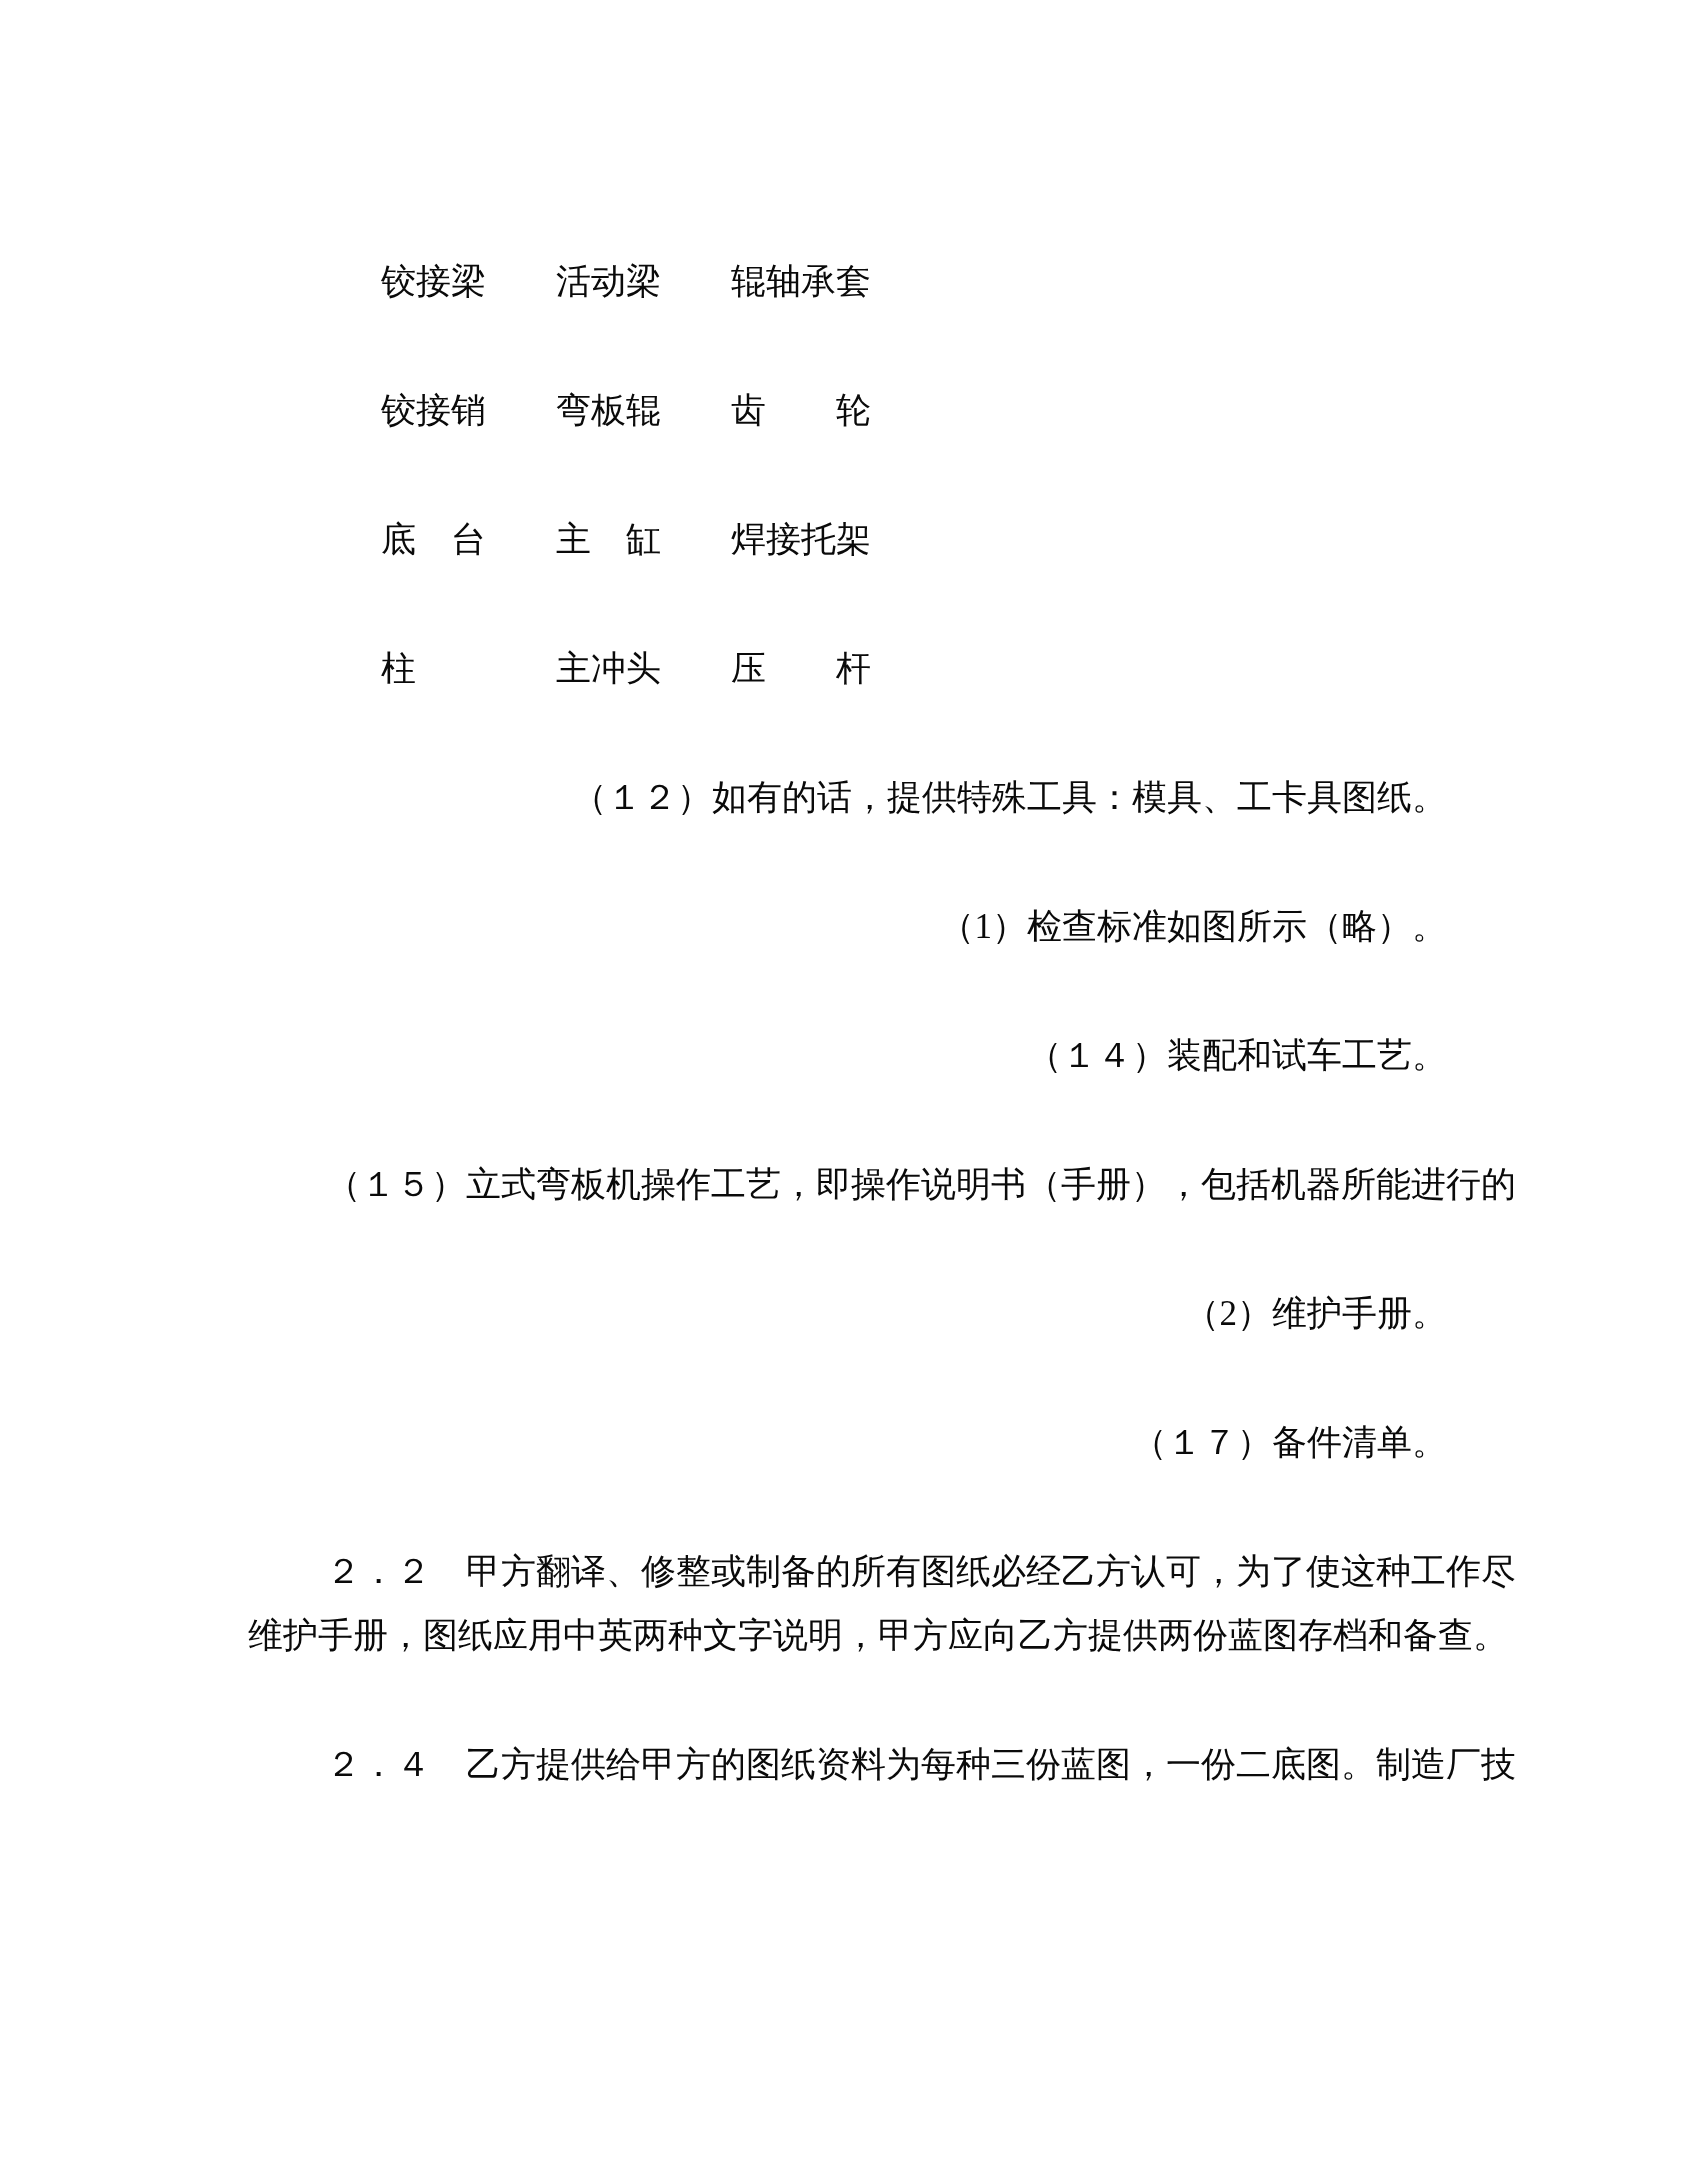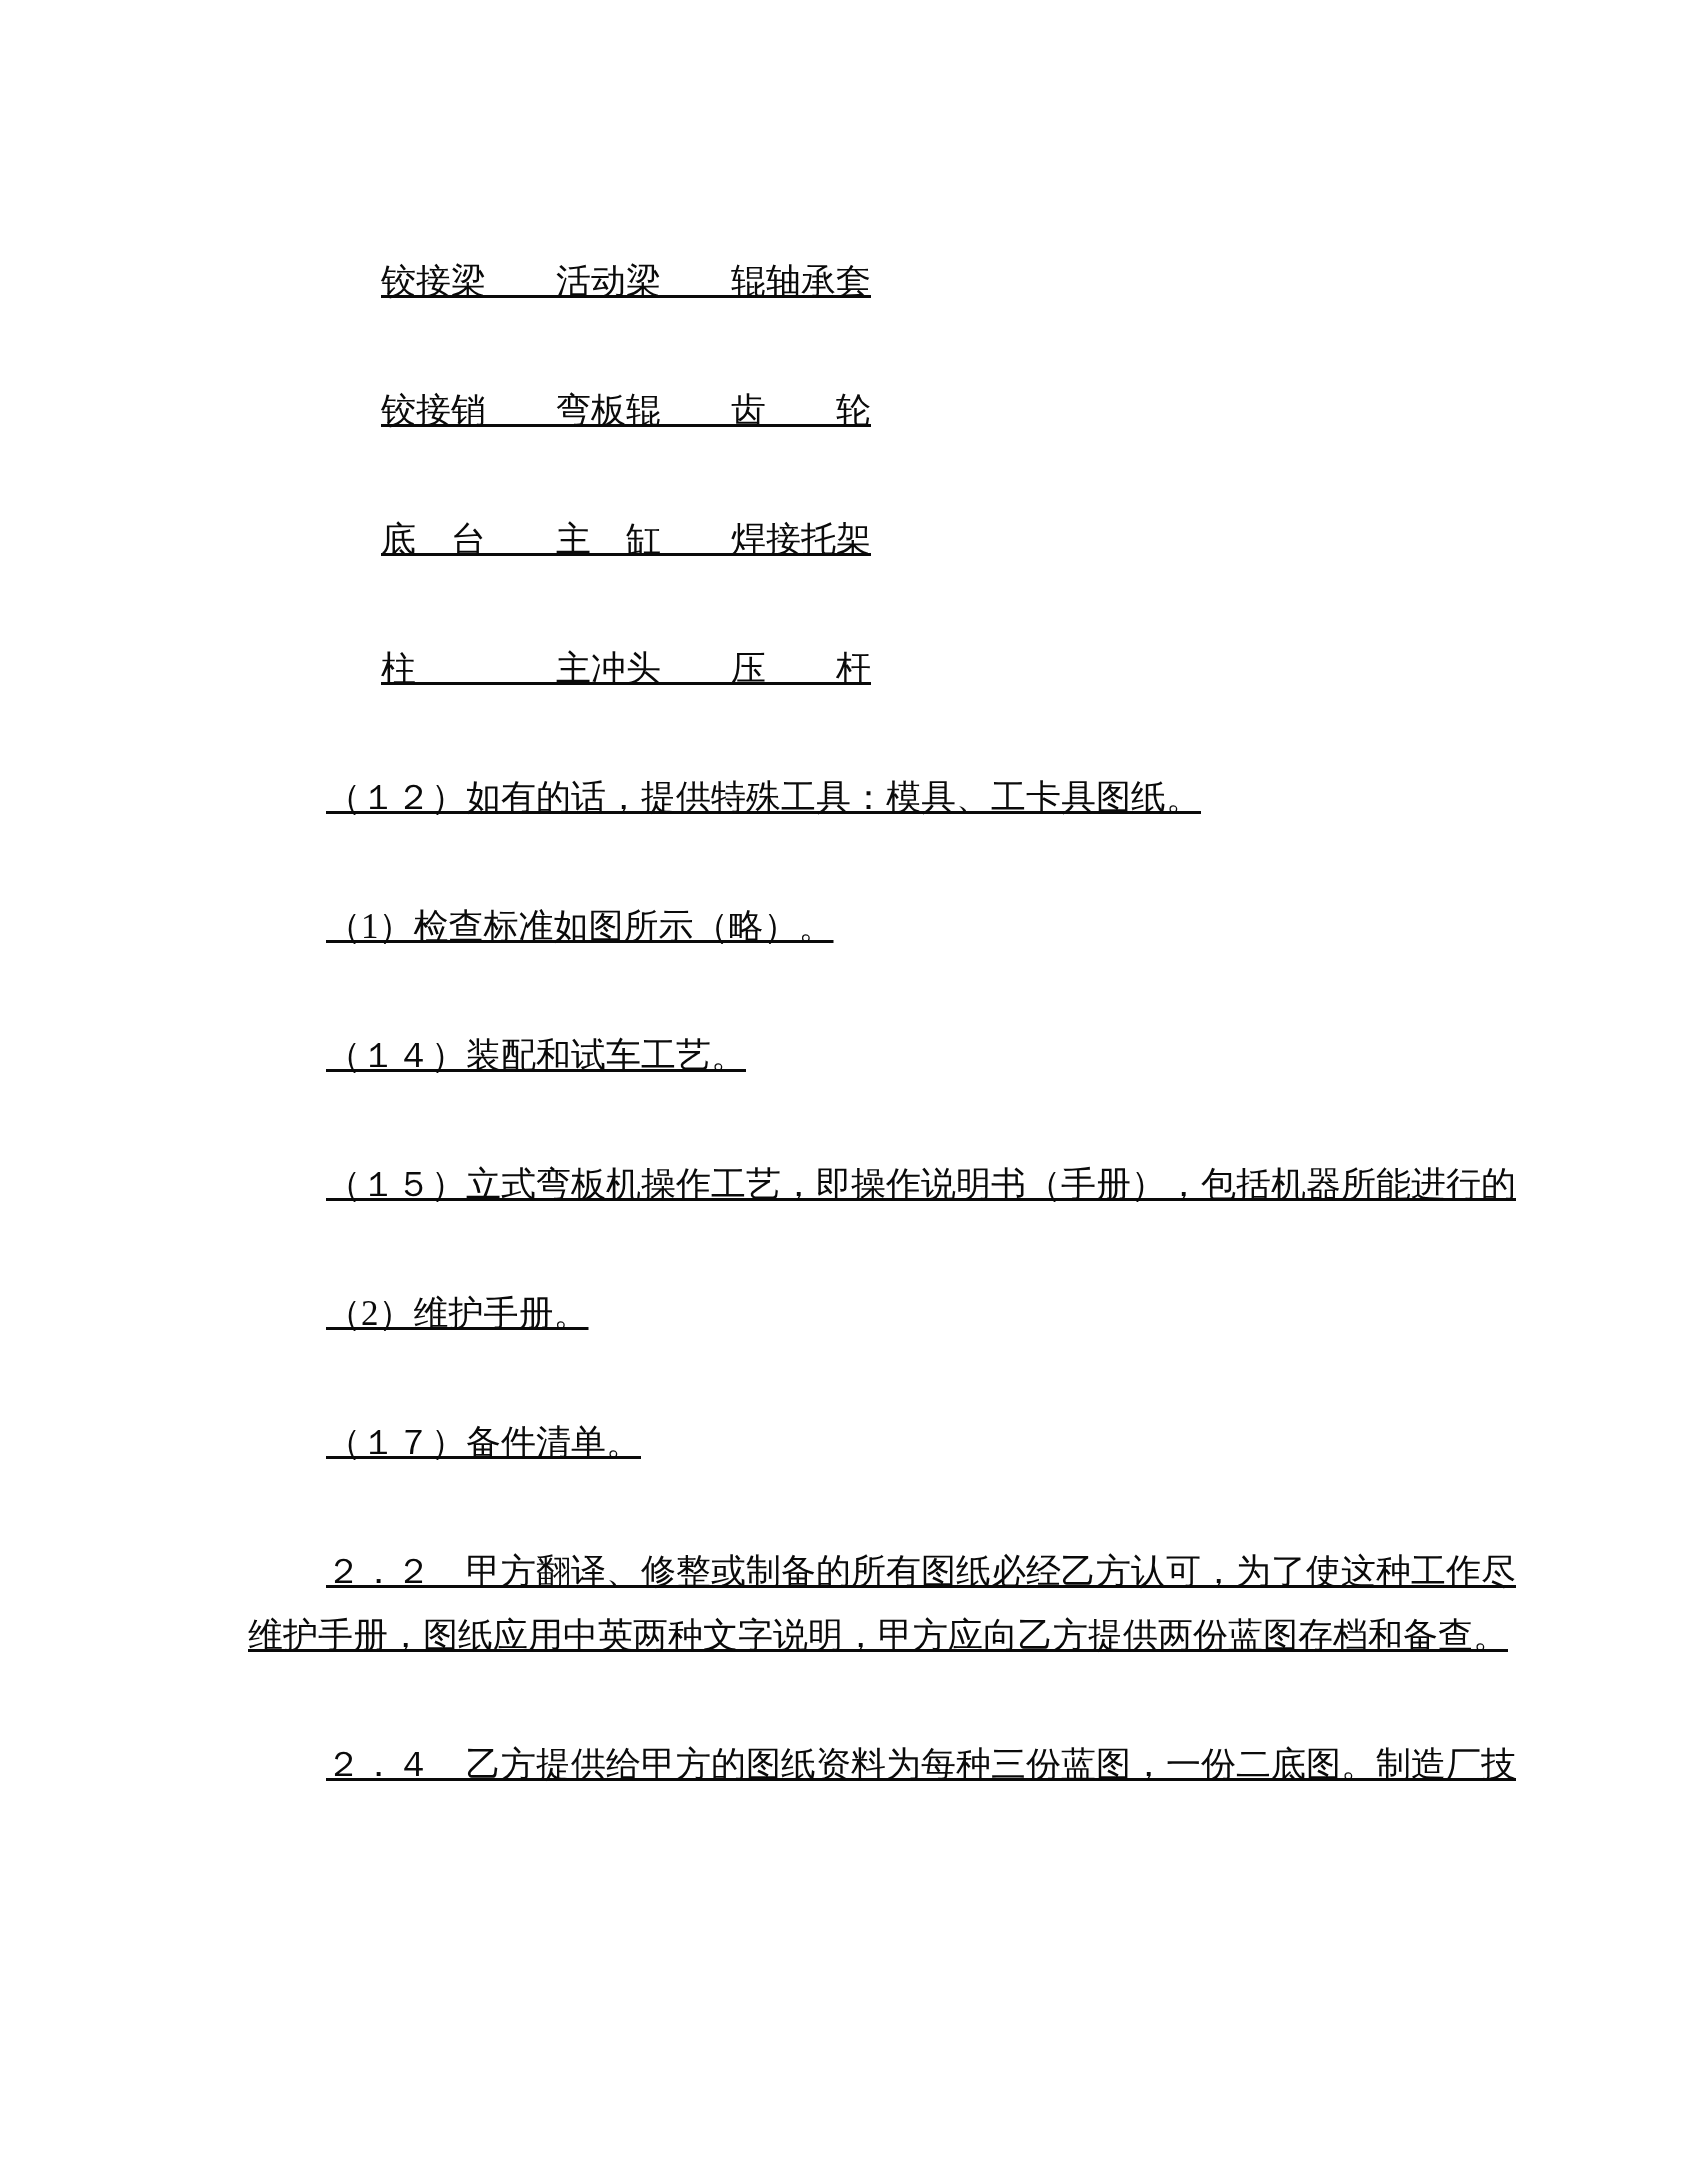--- a/index.html
+++ b/index.html
@@ -24,25 +24,25 @@
   .para {
     margin: 0 0 65px 0;
   }
   .line {
     margin: 0;
     padding: 0;
     font-size: 35px;
     line-height: 64px;
     white-space: pre;
     letter-spacing: 0;
-    text-decoration: underline;
   }
   
   .line.indent {
     padding-left: 78px;
+    text-align: right;
   }
   
   .parts .line {
     padding-left: 133px;
   }
 </style>
 </head>
 <body>
 
 <div class="page">

